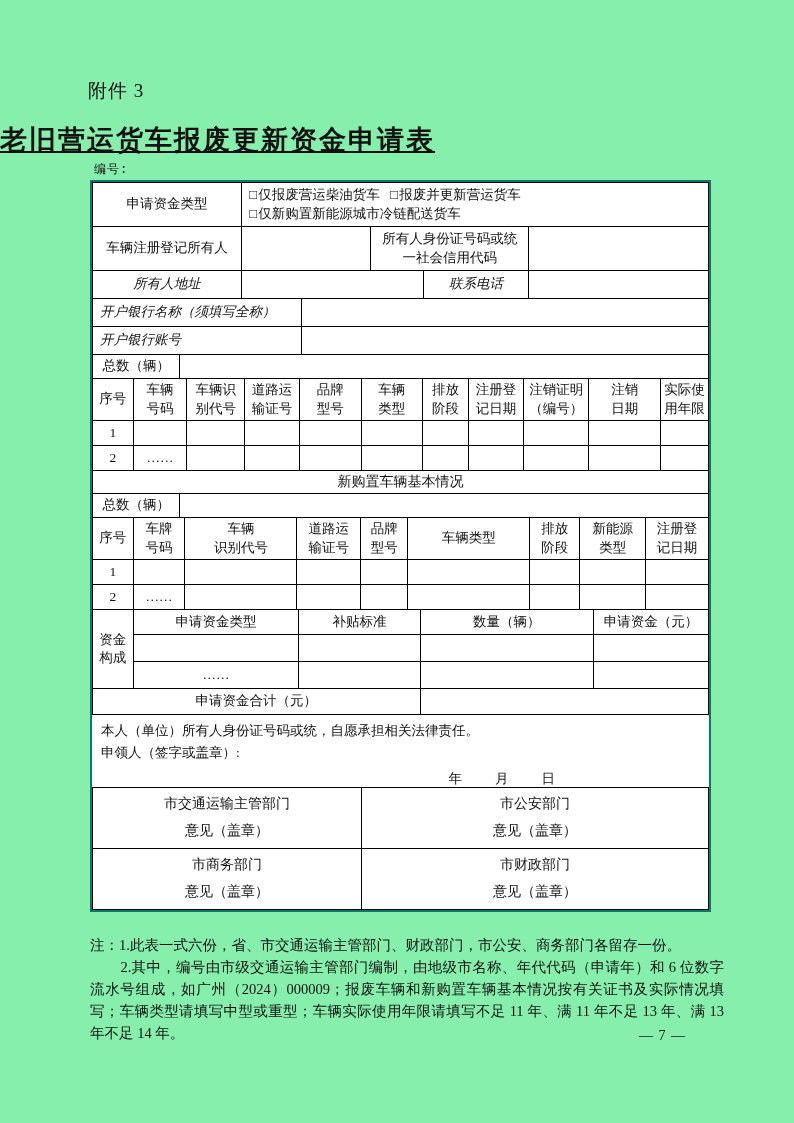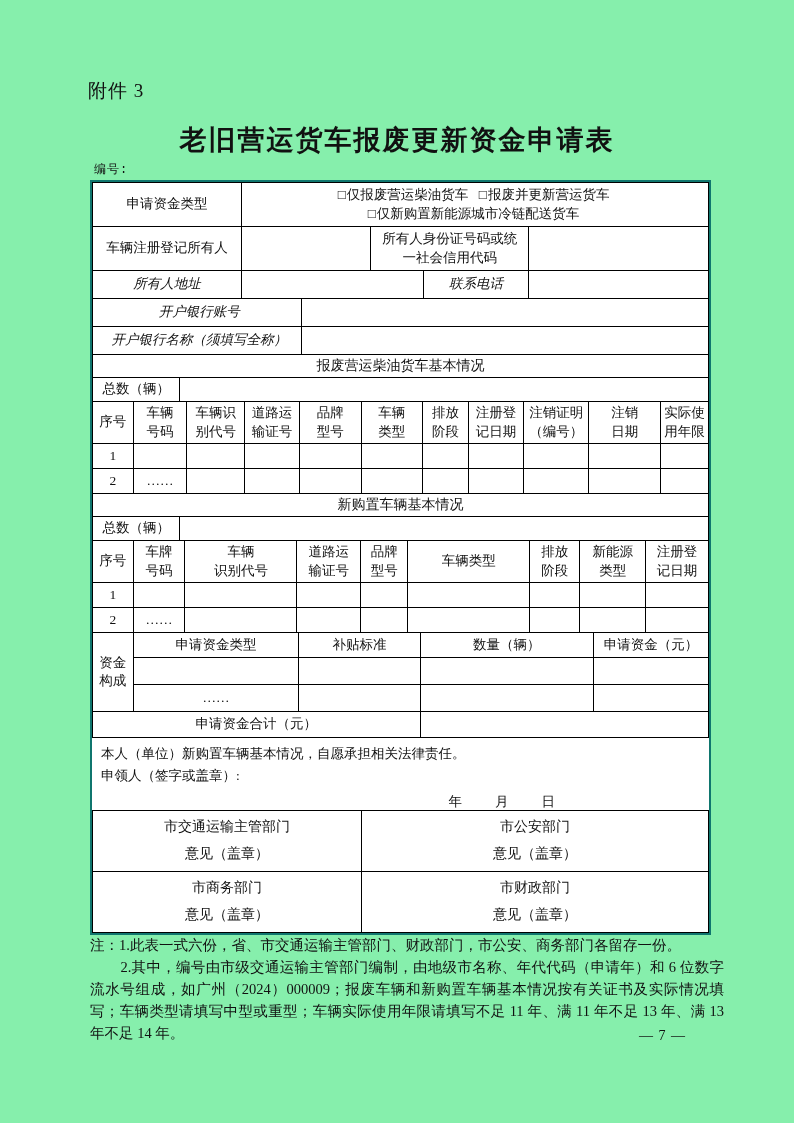--- a/index.html
+++ b/index.html
@@ -12,21 +12,21 @@
     overflow: hidden;
   }
   .sheet { position: absolute; inset: 0; background: #86efac; }
 
   .attachment {
     position: absolute; left: 88px; top: 78px;
     font-size: 19px; letter-spacing: 1px;
   }
   .form-title {
     position: absolute; left: 0; right: 0; top: 122px;
-    text-align: center; font-size: 27px; font-weight: bold; letter-spacing: 2px;
+    font-size: 27px; font-weight: bold; letter-spacing: 2px; text-decoration: underline;
   }
   .serial {
     position: absolute; left: 94px; top: 161px;
     font-size: 12px; letter-spacing: 1px; font-family: Liberation Mono, monospace;
   }
 
   .form-box {
     position: absolute; left: 90px; top: 180px; width: 621px;
     border: 2px solid #0f766e;
     background: #fff;
@@ -35,21 +35,21 @@
   .form-box > table { margin-top: -1px; }
   .form-box > table:first-child { margin-top: 0; }
   td {
     border: 1px solid #000;
     font-size: 13.5px;
     text-align: center; vertical-align: middle;
     padding: 1px 3px;
     line-height: 1.35;
     overflow: hidden;
   }
-  td.l { text-align: center; padding-left: 7px; }
+  td.l { text-align: left; padding-left: 7px; }
   .pre { white-space: pre-line; }
 
   tr.rA   { height: 44px; }
   tr.rB   { height: 28px; font-style: italic; }
   tr.sect { height: 23px; }
   tr.tot  { height: 24px; margin-top: 28px; }
   tr.vhdr { height: 42px; }
   tr.vrow { height: 25px; }
   tr.fhdr { height: 25px; }
   tr.frow { height: 27px; }
@@ -125,37 +125,30 @@
     </tbody>
       </table>
 
     <table>
       <colgroup>
           <col style="width:34%">
           <col style="width:66%">
         </colgroup>
       <tbody>
           <tr class="rB">
+        <td class="l">开户银行名称（须填写全称）</td>
+        <td></td>
+      </tr>
+      <tr class="rB">
         <td class="l">开户银行账号</td>
         <td></td>
       </tr>
-      <tr class="rB">
-        <td class="l">开户银行名称（须填写全称）</td>
-        <td></td>
-      </tr>
-    </tbody>
-      </table>
-
-    <table>
-      <tbody>
-          <tr class="sect">
-            <td>报废营运柴油货车基本情况</td>
-          </tr>
-    </tbody>
-      </table>
+    </tbody>
+      </table>
+
     <table>
       <colgroup>
           <col style="width:14.2%">
           <col style="width:85.8%">
         </colgroup>
       <tbody>
           <tr class="tot">
         <td>总数（辆）</td>
         <td></td>
       </tr>
@@ -333,21 +326,21 @@
             <td></td>
       </tr>
       <tr class="ftot">
         <td colspan="3">申请资金合计（元）</td>
         <td colspan="2"></td>
       </tr>
     </tbody>
       </table>
 
     <div class="decl">
-      <div>本人（单位）新购置车辆基本情况，自愿承担相关法律责任。</div>
+      <div>本人（单位）所有人身份证号码或统，自愿承担相关法律责任。</div>
       <div>申领人（签字或盖章）:</div>
       <div class="dateline">年　　月　　日</div>
     </div>
 
     <table class="quad">
       <colgroup>
           <col style="width:43.7%">
           <col style="width:56.3%">
         </colgroup>
       <tbody>

